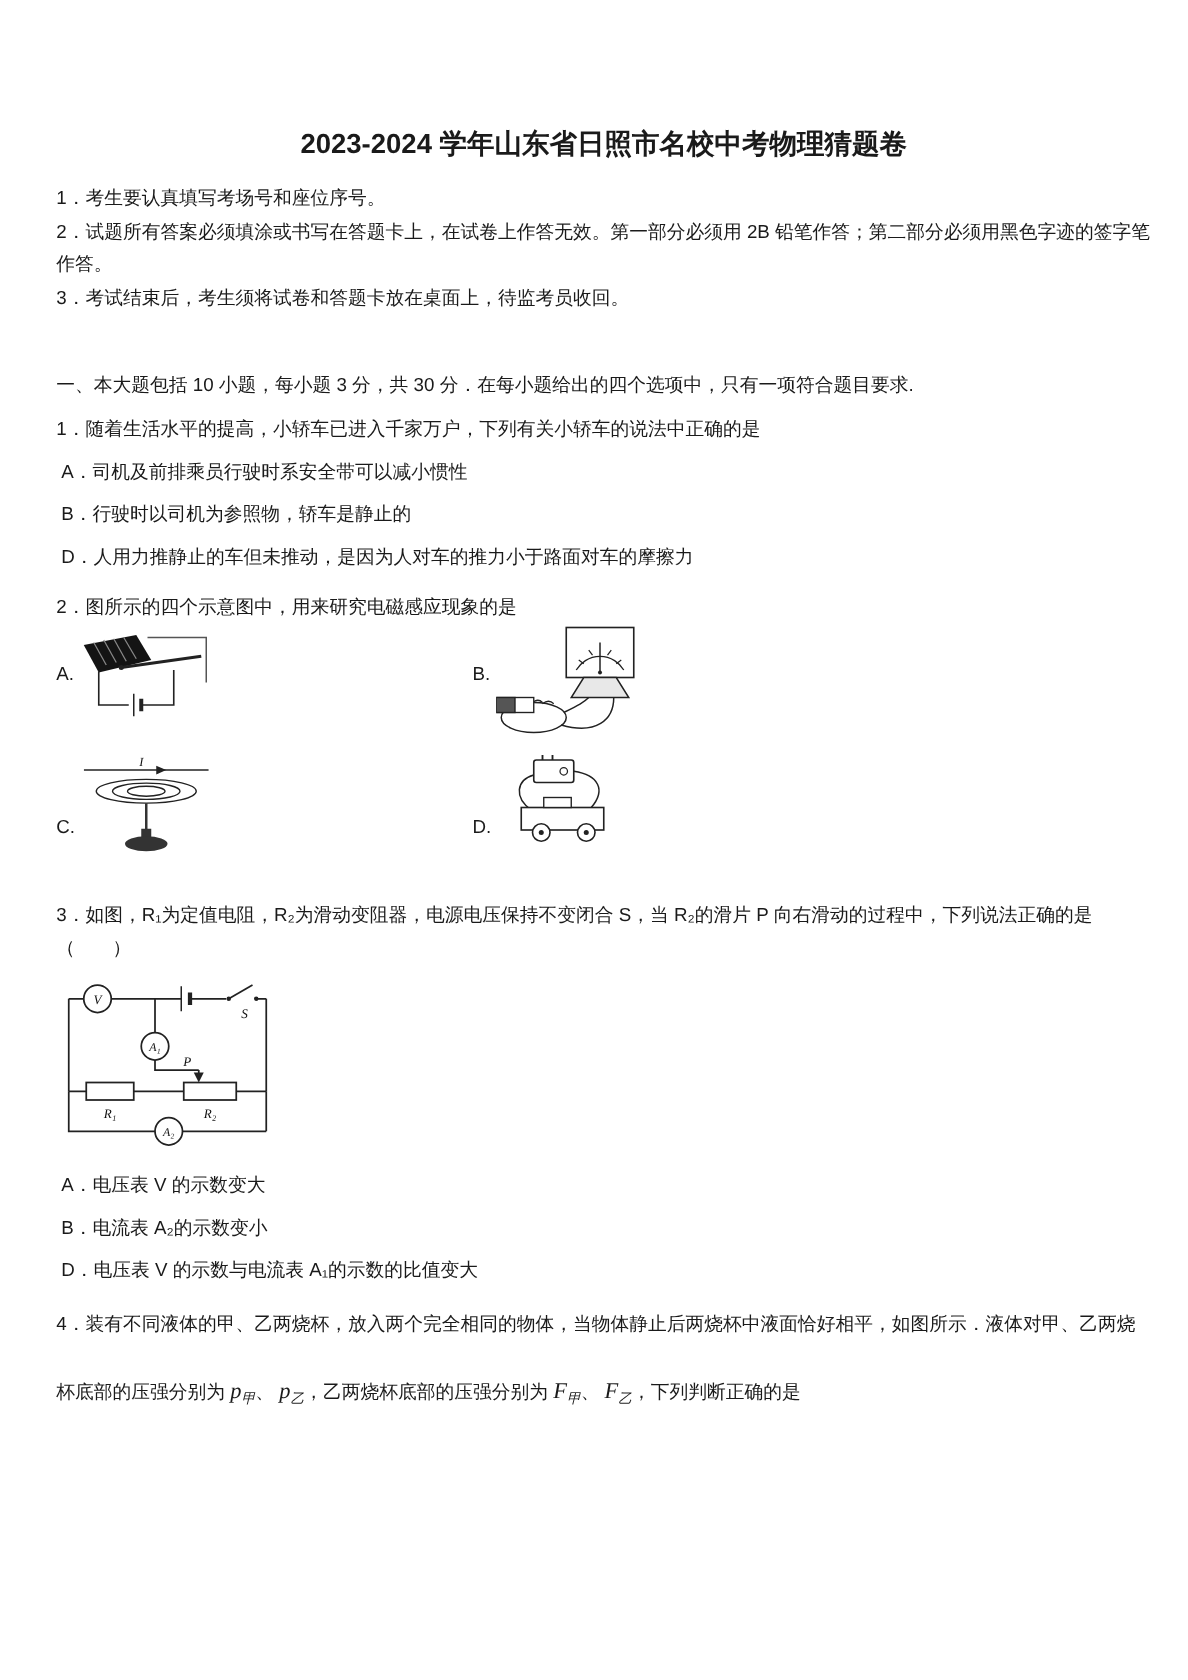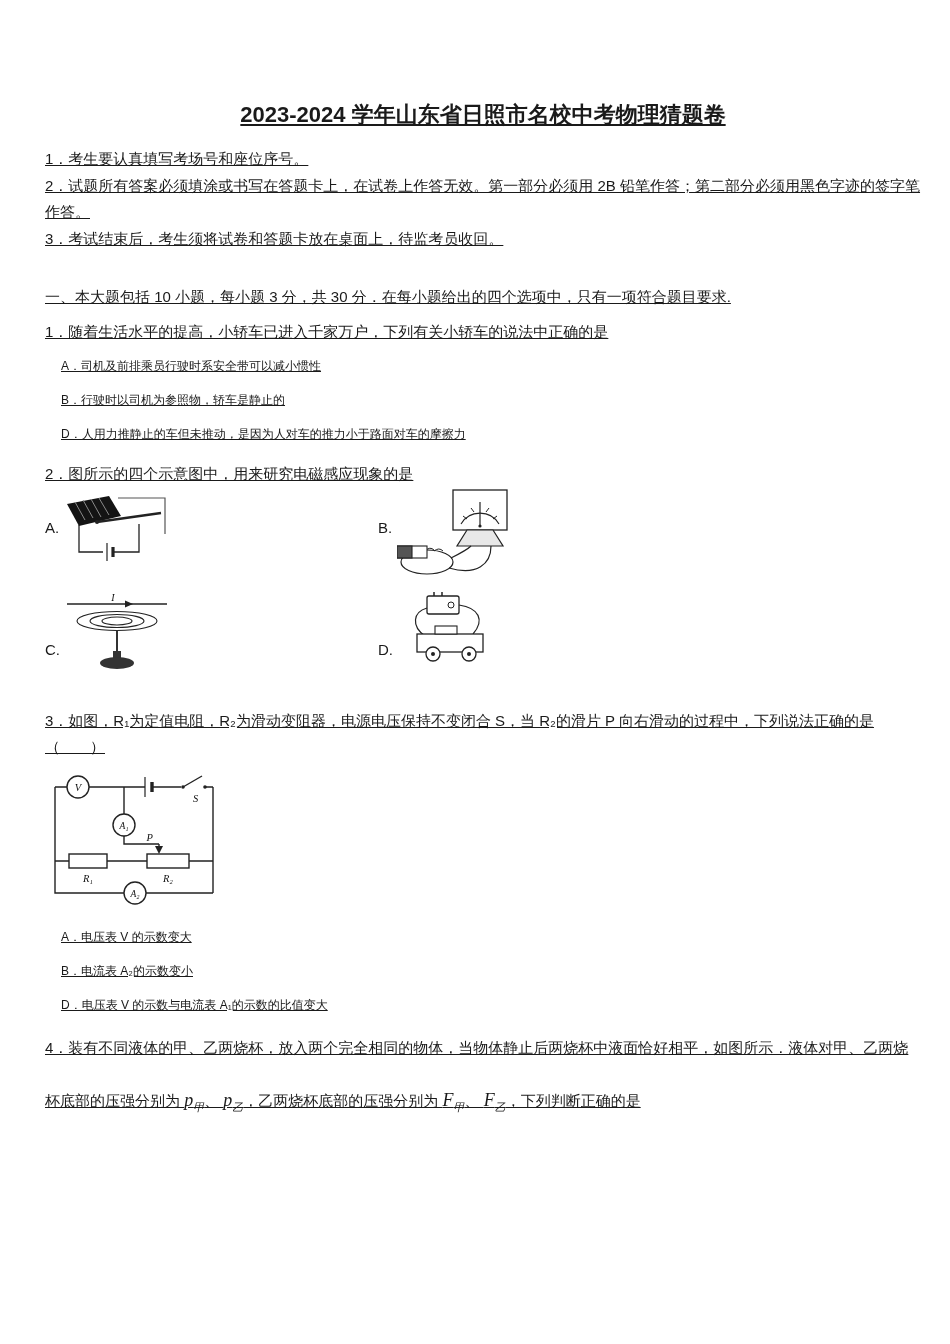--- a/index.html
+++ b/index.html
@@ -1,29 +1,29 @@
 <!DOCTYPE html>
 <html><head>
 <meta charset="utf-8">
 <style>
   *{box-sizing:border-box}
   html,body{margin:0;padding:0;background:#ffffff}
   .page{
     width:950px;height:1344px;background:#fff;color:#1a1a1a;
     font-family:"Liberation Sans","DejaVu Sans",sans-serif;
-    padding:100px 29px 0 45px;position:relative;overflow:hidden;text-decoration:underline;
+    padding:100px 29px 0 45px;position:relative;overflow:hidden;
   }
   .title{font-size:22px;line-height:30px;font-weight:700;text-align:center;margin:0 0 16px 0}
   p{margin:0}
   .txt{font-size:15px;line-height:26.5px}
-  .sec{margin-top:32px}
+  .sec{margin-top:44px}
   .stem1{margin-top:8px}
   .stem2{margin-top:14px}
   .stem3{margin-top:8px}
-  .opt{font-size:12px;line-height:26px;margin:8px 0 0 16px}
+  .opt{font-size:15px;line-height:26px;margin:8px 0 0 4px}
   .q2-figs{position:relative;height:212px}
   .figlab{position:absolute;font-size:15px;line-height:20px}
   .fig{position:absolute}
   .q3fig{margin:8px 0 10px 0;height:145px}
   .q4txt{font-size:15px;line-height:52px;margin:4px 0 0 0}
   .math{font-family:"Liberation Serif","DejaVu Serif",serif;font-style:italic;font-size:18px}
   .math sub{font-size:11px}
   svg text{font-family:"Liberation Serif","DejaVu Serif",serif;font-style:italic;fill:#111}
 </style>
 </head>

